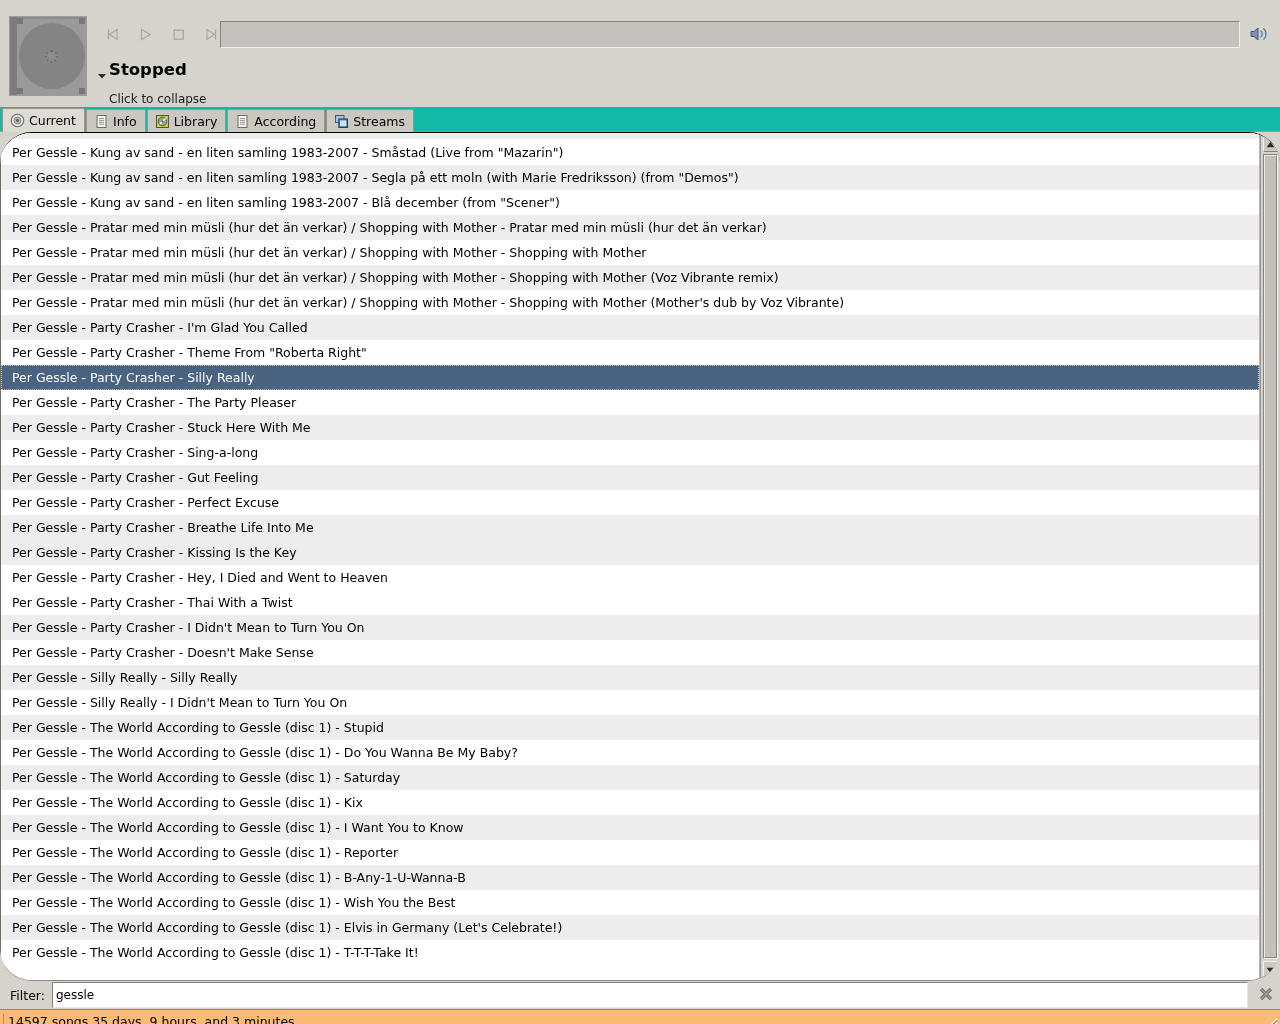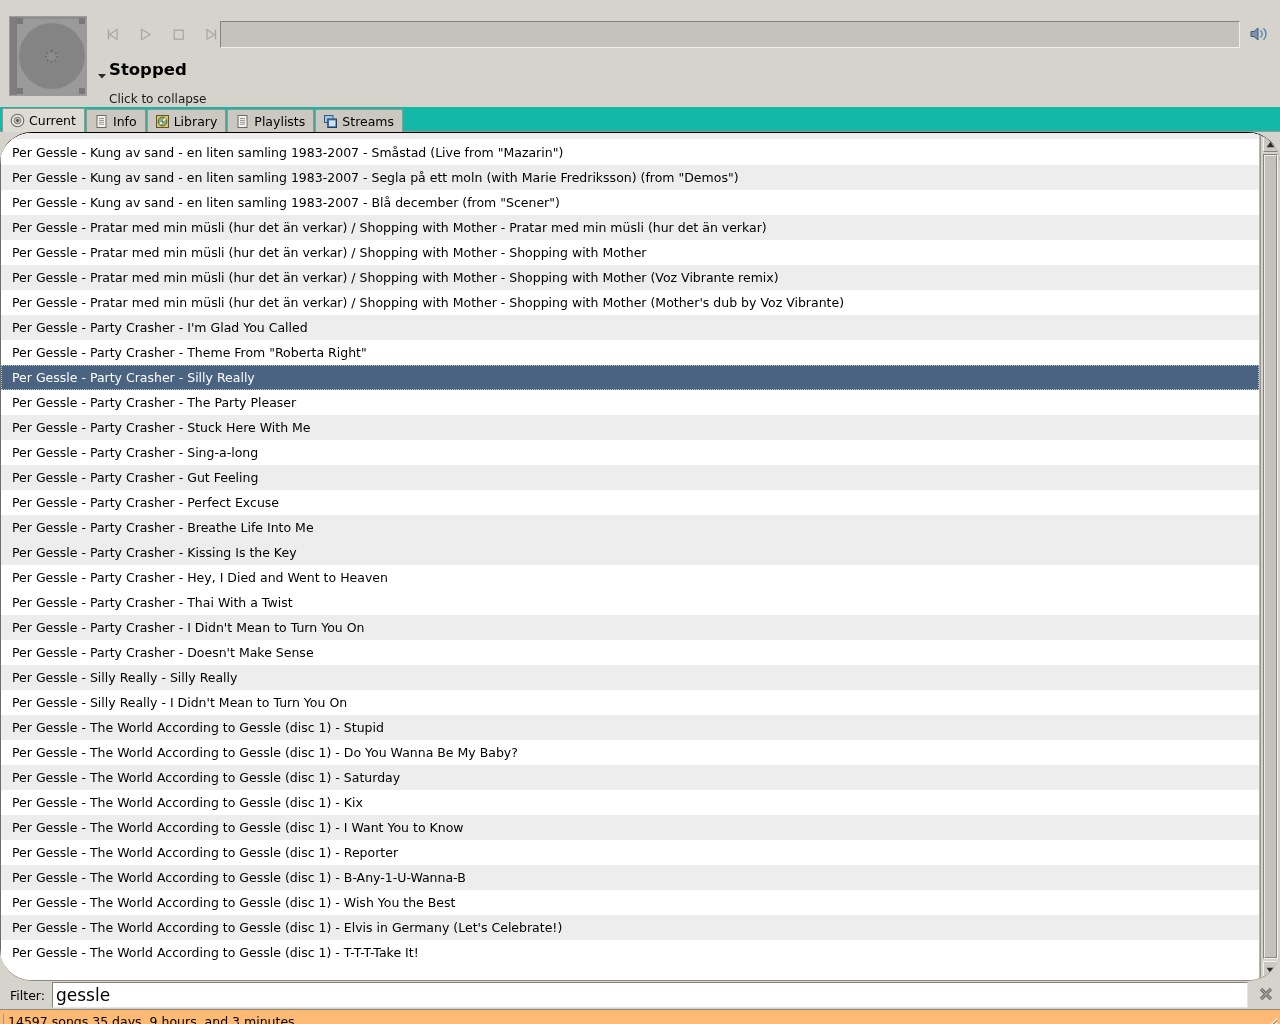--- a/index.html
+++ b/index.html
@@ -213,21 +213,21 @@
     background: #d6d3cd;
     gap: 7px;
   }
   .filter-label { font-size: 12.5px; white-space: nowrap; }
   .filter-input {
     flex: 1 1 auto;
     height: 21px;
     background: #ffffff;
     border: 1px solid #86837c;
     border-right-color: #e7e5e2; border-bottom-color: #e7e5e2;
-    font-family: inherit; font-size: 17px;
+    font-family: inherit; font-size: 12px;
     padding: 12px 3px;
     line-height: 19px;
     color: #000;
     outline: none;
   }
   .filter-clear {
     width: 22px; height: 22px; flex: none;
     display: flex; align-items: center; justify-content: center;
   }
 
@@ -361,21 +361,21 @@
       <span>Library</span>
     </div>
 
     <div class="tab">
       <span class="ticon">
         <svg width="15" height="15" viewBox="0 0 15 15">
           <rect x="3" y="1.5" width="9" height="12" fill="#f4f3f1" stroke="#6f6c66" stroke-width="1"></rect>
           <path d="M5 4.5 h5 M5 6.4 h5 M5 8.3 h5 M5 10.2 h5" stroke="#8d8a84" stroke-width="0.9"></path>
         </svg>
       </span>
-      <span>Playlists</span>
+      <span>According</span>
     </div>
 
     <div class="tab">
       <span class="ticon">
         <svg width="15" height="15" viewBox="0 0 15 15">
           <rect x="1.5" y="1.5" width="8.5" height="7" fill="#9fc4e4" stroke="#2f5d87" stroke-width="1"></rect>
           <rect x="4.8" y="5" width="8.7" height="8.5" fill="#4a80b0" stroke="#20405e" stroke-width="1"></rect>
           <rect x="6" y="6.4" width="6.3" height="5.7" fill="#cfe2f2"></rect>
         </svg>
       </span>

